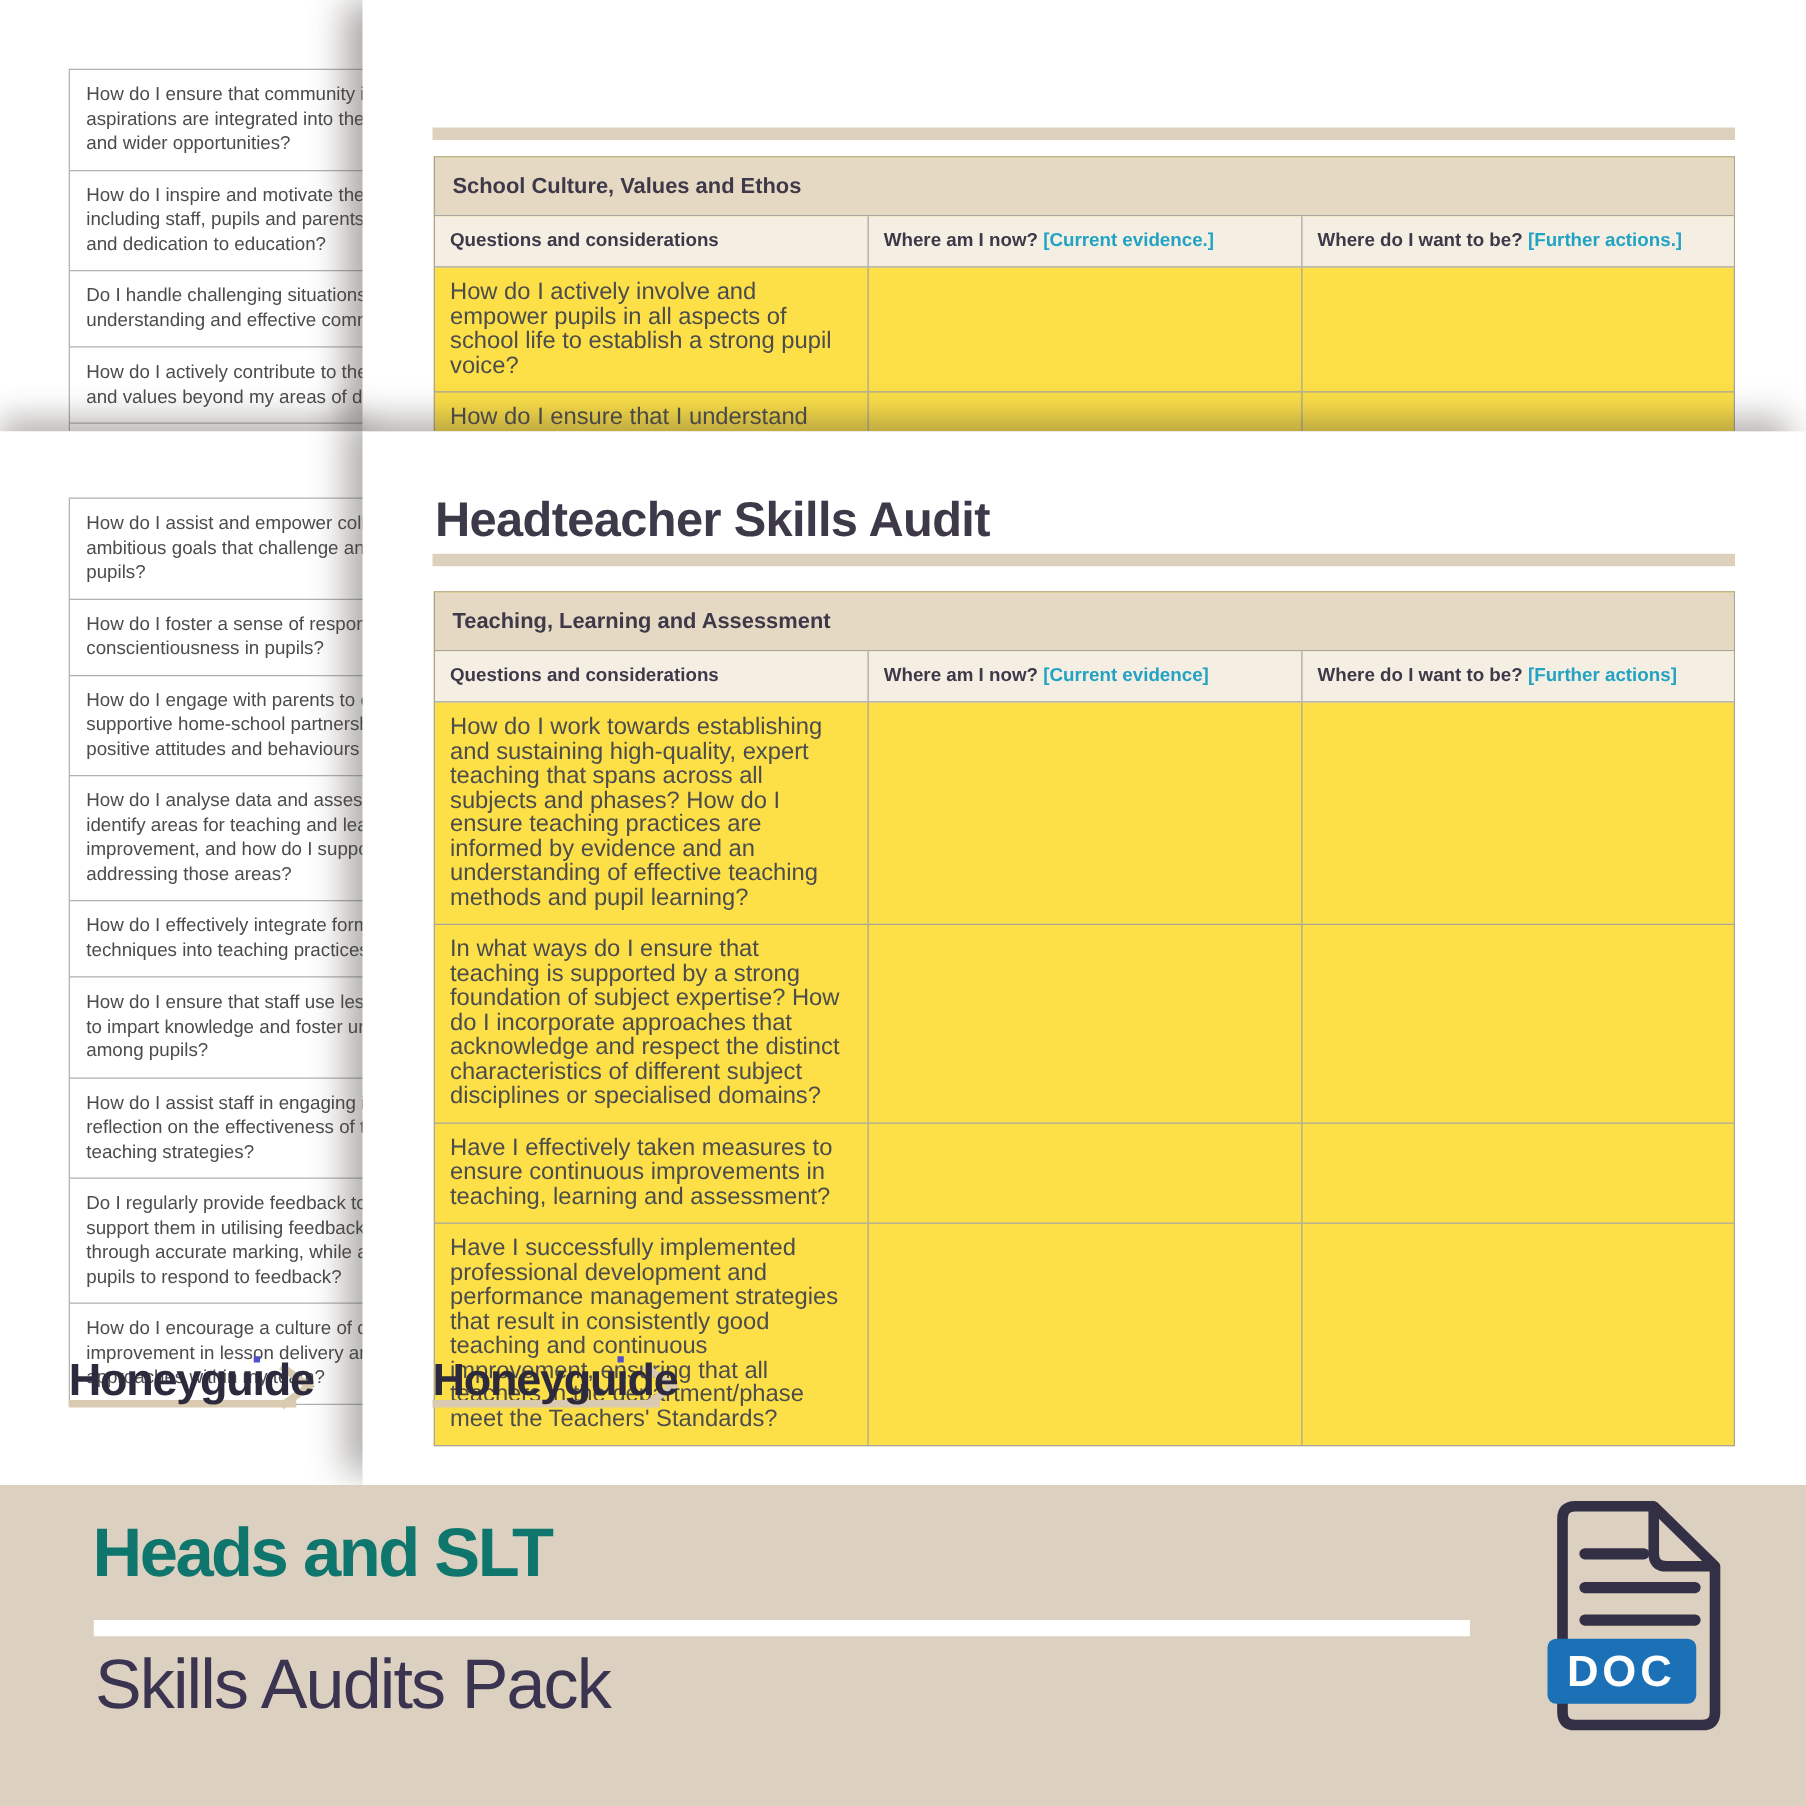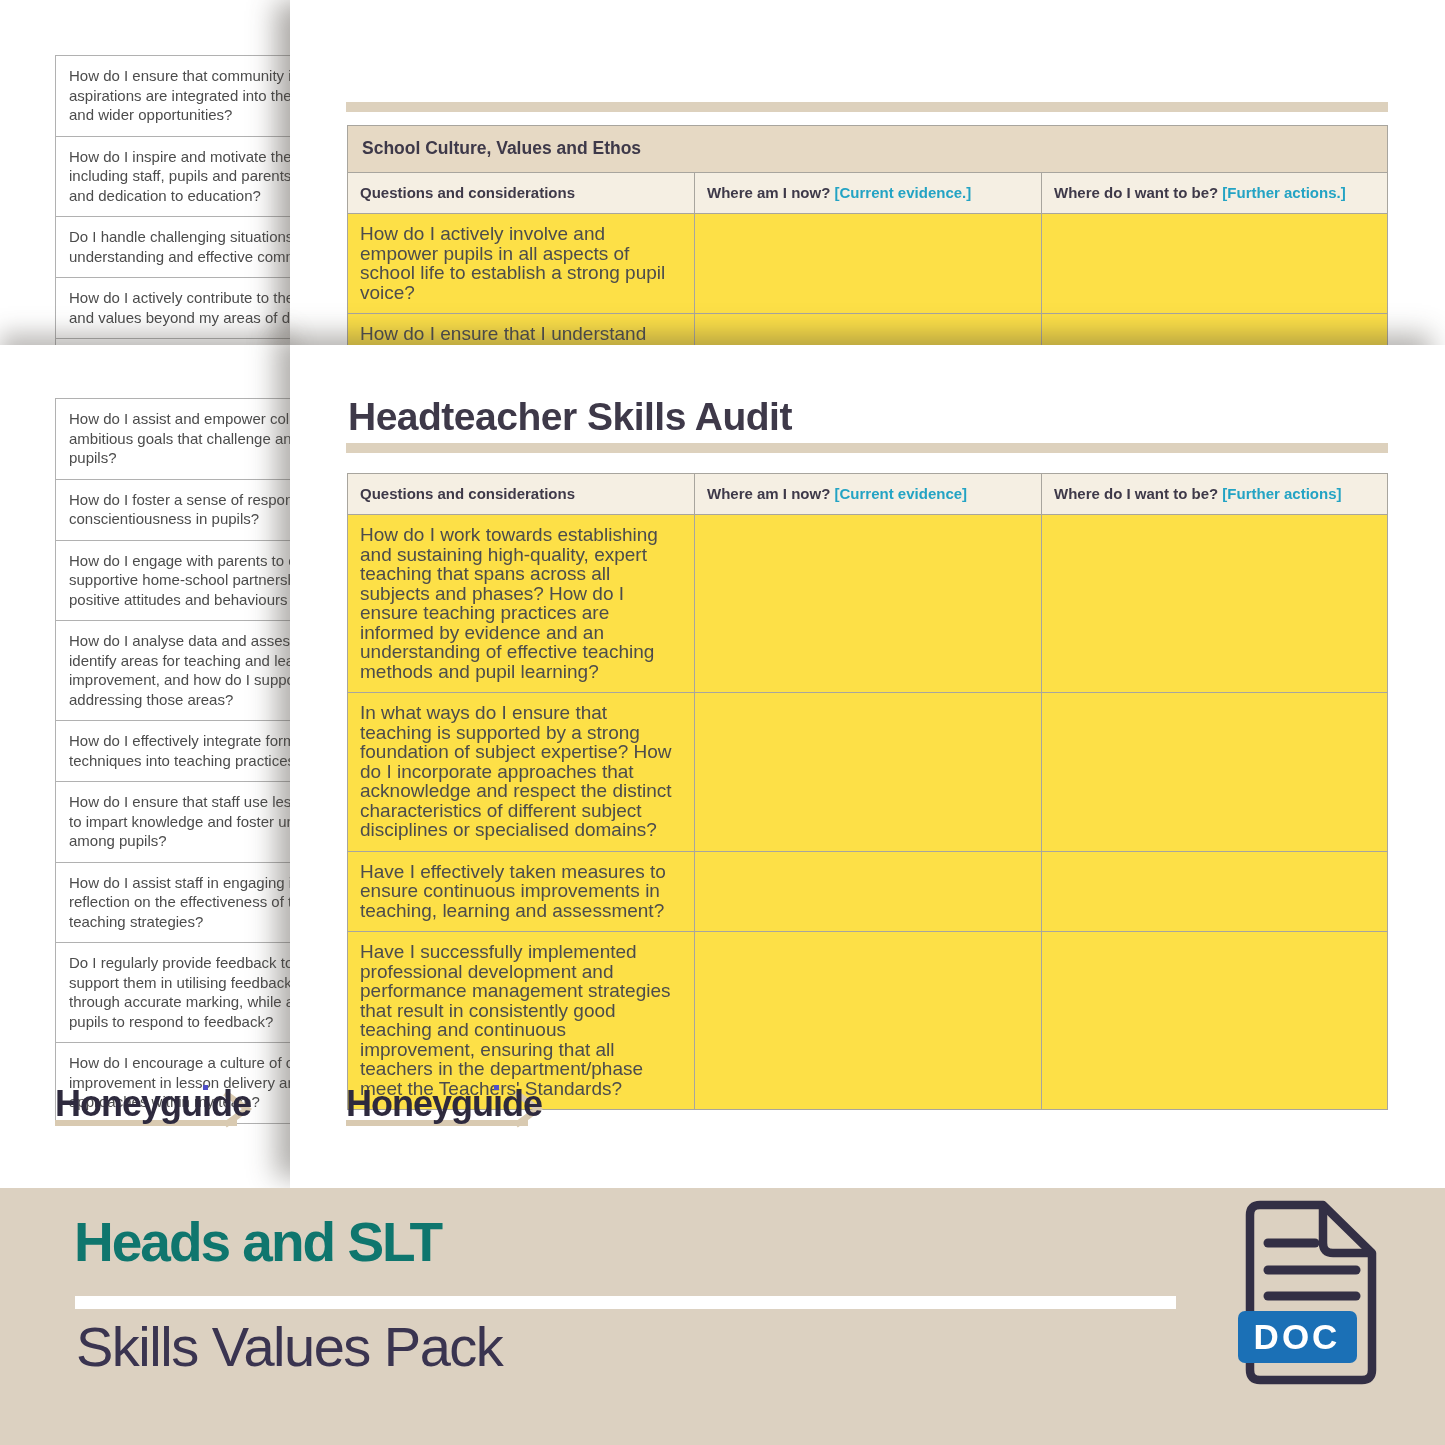--- a/index.html
+++ b/index.html
@@ -153,20 +153,21 @@
         <polyline points="4,10 26,26 4,42" fill="none" stroke="#d9cab1" stroke-width="6"></polyline>
       </svg>
       <div class="word"><span>Honeygu</span><span class="dotless"><span class="i-dot"></span><span>ı</span></span><span>de</span></div>
     </div>
   </div>
 
   <div class="page page-main-2">
     <h1 class="audit-title" style="top:50px;text-align:center;">Headteacher Skills Audit</h1>
     <div class="title-bar" style="top:98px;"></div>
     <div class="audit-table" style="top:128px;">
+      <div class="section-row">Teaching, Learning and Assessment</div>
       <div class="header-row">
         <div class="header-cell hc-q">Questions and considerations</div>
         <div class="header-cell hc-2">
           <span>Where am I now?</span>
           <span class="note">[Current evidence]</span>
         </div>
         <div class="header-cell hc-3">
           <span>Where do I want to be?</span>
           <span class="note">[Further actions]</span>
         </div>
@@ -198,21 +199,21 @@
       <svg class="chev" width="34" height="48" viewBox="0 0 34 48">
         <polyline points="4,10 26,26 4,42" fill="none" stroke="#d9cab1" stroke-width="6"></polyline>
       </svg>
       <div class="word"><span>Honeygu</span><span class="dotless"><span class="i-dot"></span><span>ı</span></span><span>de</span></div>
     </div>
   </div>
 
   <div class="banner">
     <div class="banner-title">Heads and SLT</div>
     <div class="banner-bar"></div>
-    <div class="banner-sub">Skills Values Pack</div>
+    <div class="banner-sub">Skills Audits Pack</div>
 
     <svg class="doc-icon" width="170" height="190" viewBox="0 0 170 190">
       <path d="M91 7 H28 Q18 7 18 17 V172 Q18 182 28 182 H130 Q140 182 140 172 V55 Z" fill="none" stroke="#332f45" stroke-width="8.5" stroke-linejoin="round"></path>
       <path d="M91 7 V45 Q91 55 101 55 H140" fill="none" stroke="#332f45" stroke-width="8.5" stroke-linejoin="round"></path>
       <line x1="36" y1="45" x2="83" y2="45" stroke="#332f45" stroke-width="9" stroke-linecap="round"></line>
       <line x1="36" y1="72" x2="124" y2="72" stroke="#332f45" stroke-width="9" stroke-linecap="round"></line>
       <line x1="36" y1="98" x2="124" y2="98" stroke="#332f45" stroke-width="9" stroke-linecap="round"></line>
       <rect x="6" y="113" width="119" height="52" rx="7" fill="#1b70b6"></rect>
       <text x="65" y="151" text-anchor="middle" font-family="Liberation Sans, sans-serif" font-size="35" font-weight="bold" fill="#ffffff" letter-spacing="3">DOC</text>
     </svg>

